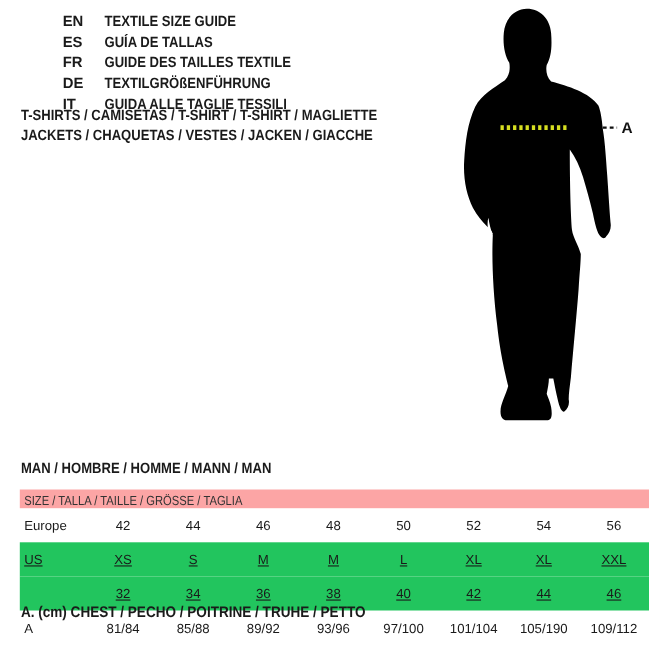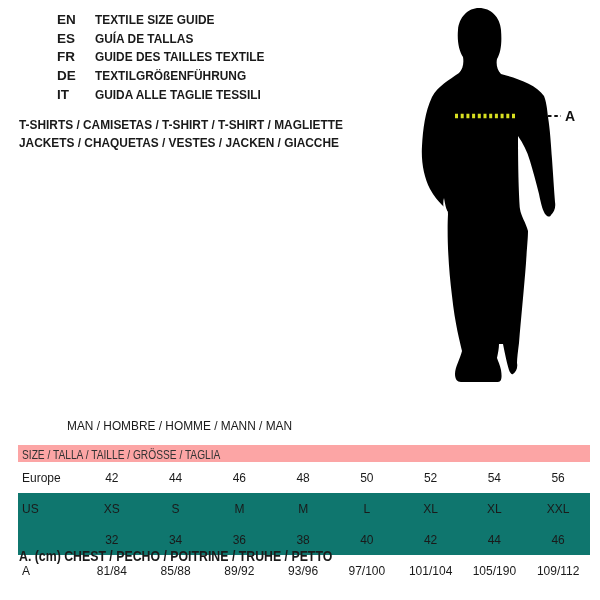--- a/index.html
+++ b/index.html
@@ -10,33 +10,33 @@
   }
   .cond{display:inline-block;transform:scaleX(0.88);transform-origin:0 50%;white-space:nowrap;}
   .cond85{display:inline-block;transform:scaleX(0.85);transform-origin:0 50%;white-space:nowrap;}
 
   
   .lang-list{position:absolute;left:22px;top:11px;font-size:13.5px;font-weight:bold;}
   .lang-row{display:flex;line-height:18.7px;padding-left:35px;}
   .lang-code{width:38px;flex:0 0 38px;}
 
   
-  .garments{position:absolute;left:19px;top:116px;font-size:13.5px;font-weight:bold;line-height:18px;}
+  .garments{position:absolute;left:19px;top:96px;font-size:13.5px;font-weight:bold;line-height:18px;}
 
   
   .figure-wrap{position:absolute;left:400px;top:2px;width:200px;height:395px;}
 
   
-  .section-title{position:absolute;left:19px;top:418px;font-size:13.5px;font-weight:normal;margin-left:48px;}
+  .section-title{position:absolute;left:19px;top:418px;font-size:13.5px;font-weight:bold;}
 
   
   .size-table{position:absolute;left:18px;top:445px;width:572px;font-size:12px;color:#1a1a1a;}
   .st-header{height:17px;background:#fca5a5;color:#333333;display:flex;align-items:flex-end;padding-left:4px;box-sizing:border-box;}
   .st-row{display:grid;grid-template-columns:62px repeat(8,1fr);align-items:center;height:31px;}
-  .st-row.shaded{background:#0f766e;}
+  .st-row.shaded{background:#22c55e;text-decoration:underline;}
   .st-label{padding-left:4px;text-align:left;}
   .st-cell{text-align:center;}
 
   
   .footnote{position:absolute;left:19px;top:548px;font-size:14px;font-weight:bold;}
 </style>
 </head>
 <body>
 
 <div class="lang-list">

